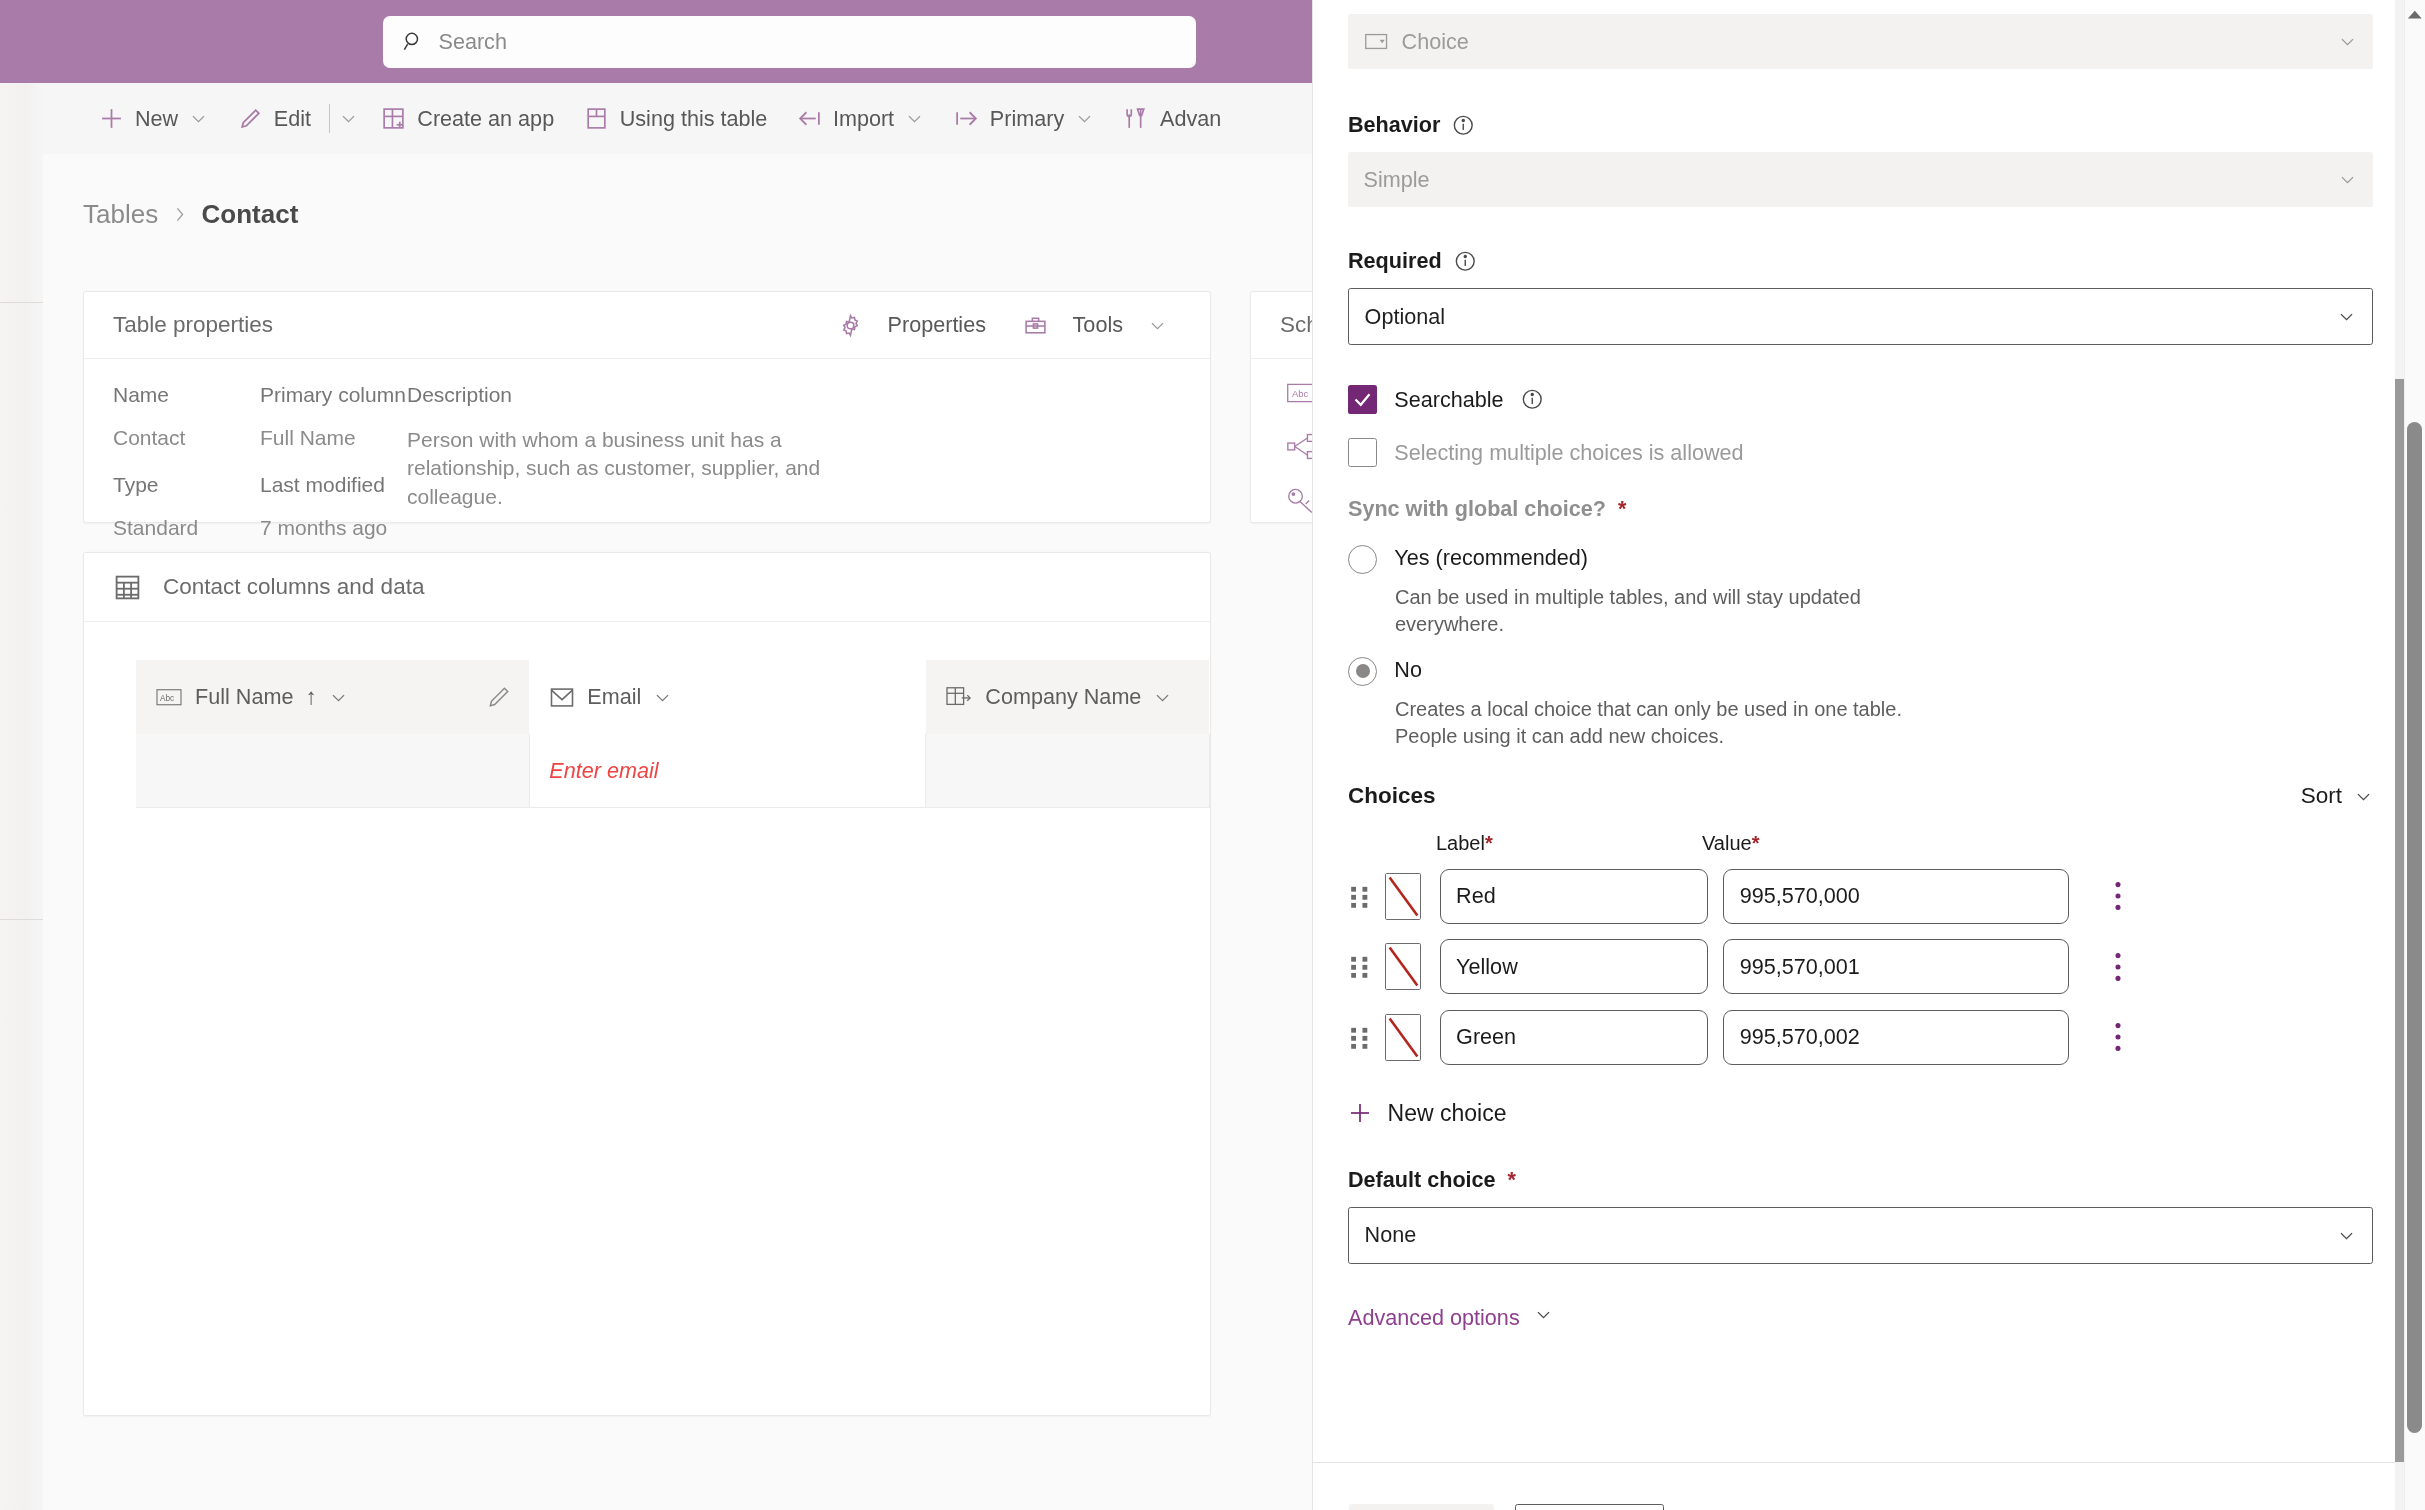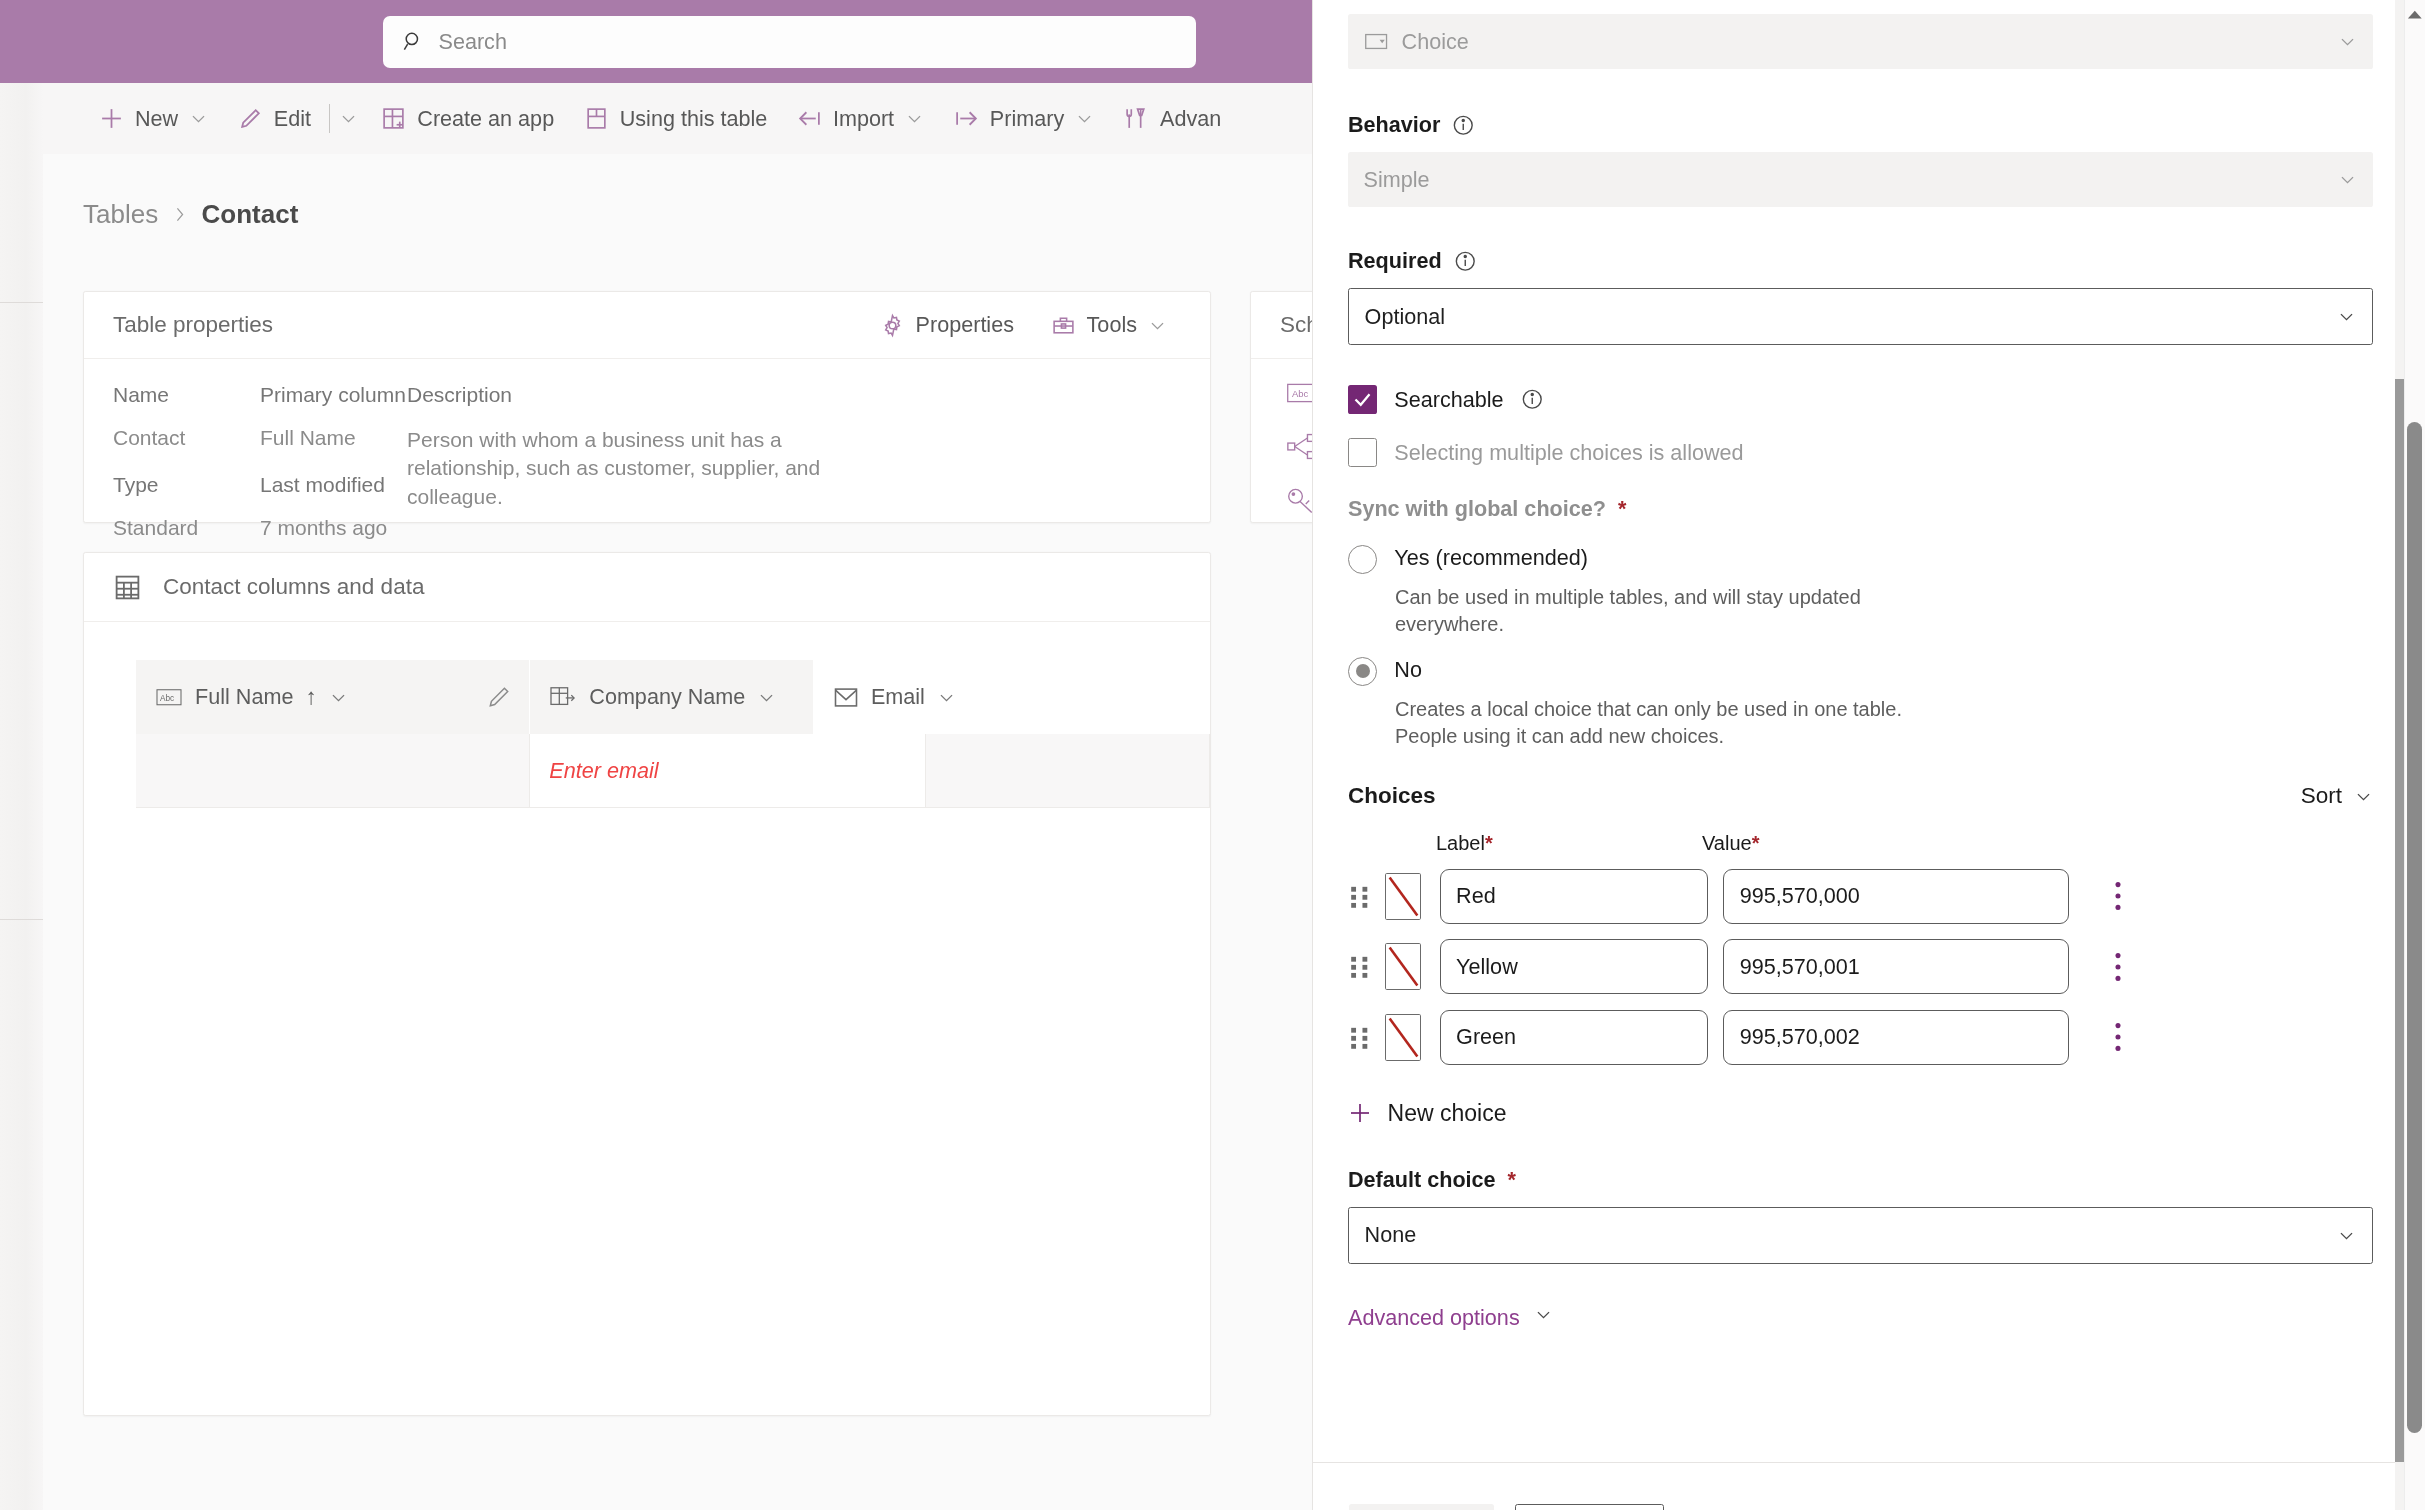--- a/index.html
+++ b/index.html
@@ -65,21 +65,21 @@
   }
   #card-props { left: 40px; top: 137px; width: 1128px; height: 232px; }
   .card-head {
     height: 67px; display: flex; align-items: center;
     padding: 0 29px 0 29px; border-bottom: 0.9px solid #f0eeec;
     justify-content: space-between;
   }
   .card-title { font-size: 22.5px; color: #6b6b6b; }
   .head-actions { display: flex; align-items: center; gap: 8.6px; }
   .head-btn {
-    display: flex; align-items: center; gap: 11px;
+    display: flex; align-items: center; gap: 25px;
     padding: 0 14px; height: 47px; font-size: 21.6px; color: #585858;
   }
 
   .props-grid {
     display: grid; grid-template-columns: 147px 147px 1fr;
     padding: 24px 29px 0 29px; column-gap: 0; font-size: 21px;
   }
   .pg-col { display: flex; flex-direction: column; }
   .pg-lbl { color: #767676; margin-bottom: 19px; }
   .pg-val { color: #8b8b8b; margin-bottom: 22.5px; }
@@ -402,39 +402,39 @@
             </svg>
             <span>Full Name</span>
             <span style="font-size:22.5px">↑</span>
             <svg class="caret" viewBox="0 0 24 24" fill="none" stroke="#7a7a7a" stroke-width="1.7">
                 <polyline points="5,9 12,16 19,9"></polyline>
               </svg>
             <svg class="pen" width="26" height="26" viewBox="0 0 24 24" fill="none" stroke="#8b8b8b" stroke-width="1.4">
                 <path d="M4 20l4-1 12-12-3-3L5 16z"></path>
               </svg>
           </div>
+          <div class="gh plain" style="width:436px">
+            <svg width="26" height="21" viewBox="0 0 24 20" fill="none" stroke="#6b6b6b" stroke-width="1.5">
+                <rect x="2" y="2" width="20" height="16"></rect>
+                <polyline points="2,3 12,12 22,3"></polyline>
+              </svg>
+            <span>Email</span>
+            <svg class="caret" viewBox="0 0 24 24" fill="none" stroke="#7a7a7a" stroke-width="1.7">
+                <polyline points="5,9 12,16 19,9"></polyline>
+              </svg>
+          </div>
           <div class="gh" style="width:311px">
             <svg width="28" height="24" viewBox="0 0 30 26" fill="none" stroke="#6b6b6b" stroke-width="1.4">
               <rect x="2" y="3" width="18" height="18"></rect>
                 <line x1="2" y1="9" x2="20" y2="9"></line>
                 <line x1="11" y1="3" x2="11" y2="21"></line>
               <line x1="18" y1="14" x2="27" y2="14"></line>
                 <polyline points="24,11 27,14 24,17"></polyline>
             </svg>
             <span>Company Name</span>
-            <svg class="caret" viewBox="0 0 24 24" fill="none" stroke="#7a7a7a" stroke-width="1.7">
-                <polyline points="5,9 12,16 19,9"></polyline>
-              </svg>
-          </div>
-          <div class="gh plain" style="width:436px">
-            <svg width="26" height="21" viewBox="0 0 24 20" fill="none" stroke="#6b6b6b" stroke-width="1.5">
-                <rect x="2" y="2" width="20" height="16"></rect>
-                <polyline points="2,3 12,12 22,3"></polyline>
-              </svg>
-            <span>Email</span>
             <svg class="caret" viewBox="0 0 24 24" fill="none" stroke="#7a7a7a" stroke-width="1.7">
                 <polyline points="5,9 12,16 19,9"></polyline>
               </svg>
           </div>
         </div>
         <div class="grid-row">
           <div class="gc shade" style="width:434px">
             <span></span>
           </div>
           <div class="gc" style="width:436px">

